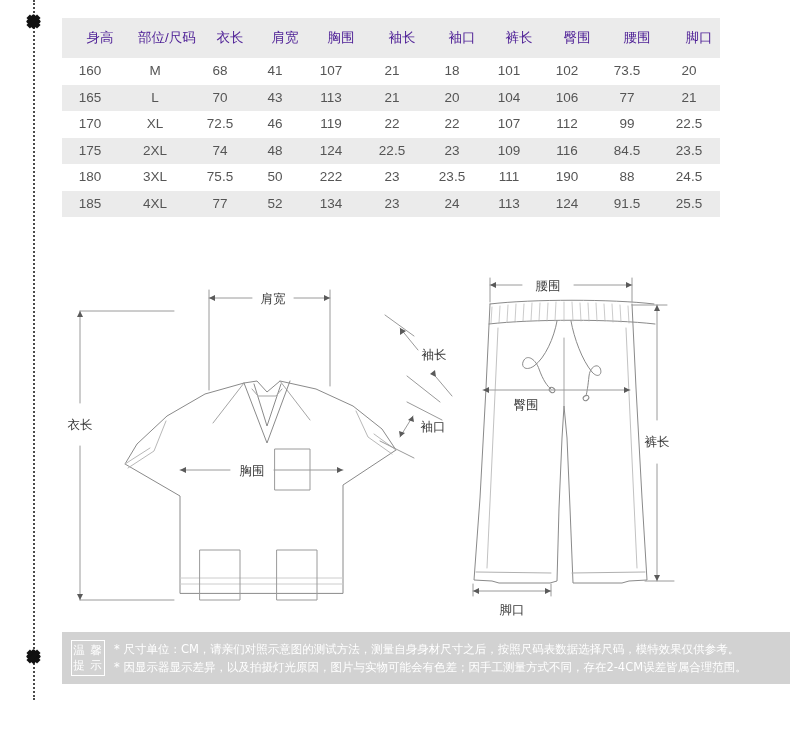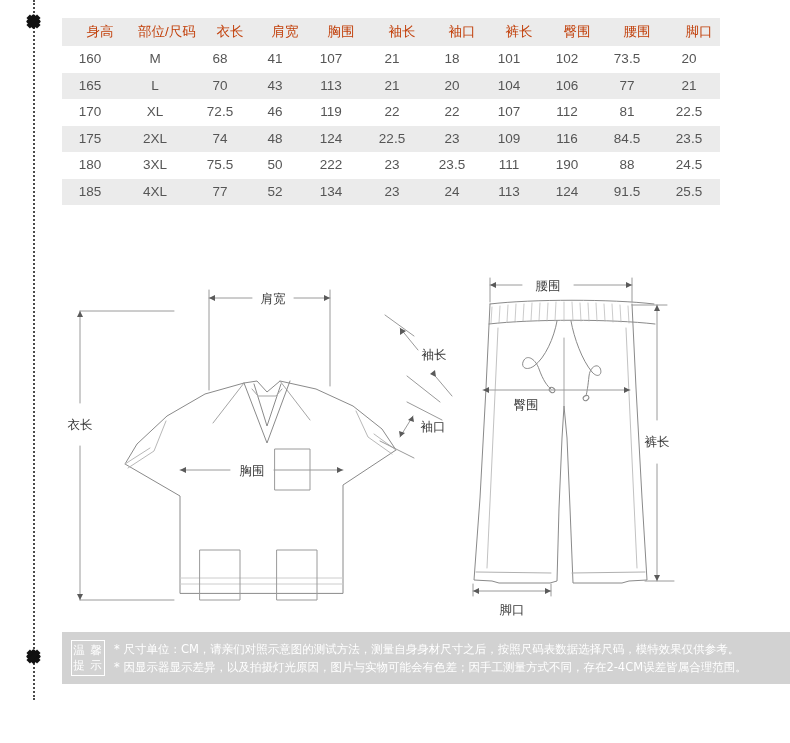--- a/index.html
+++ b/index.html
@@ -55,21 +55,21 @@
     font-size: 13.5px;
     color: #555555;
     font-weight: normal;
     text-align: center;
     padding: 0;
     height: 26.5px;
     line-height: 26.5px;
     white-space: nowrap;
   }
   .size-table thead tr { background: #ebebeb; }
-  .size-table thead th { color: #c2410c; height: 28px; line-height: 28px; padding-left: 20px; }
+  .size-table thead th { color: #4c1d95; height: 40px; line-height: 28px; padding-left: 20px; }
   .size-table tbody tr:nth-child(odd)  { background: #ffffff; }
   .size-table tbody tr:nth-child(even) { background: #ebebeb; }
 
   .c0 { width: 56px; }
   .c1 { width: 74px; }
   .c2 { width: 56px; }
   .c3 { width: 54px; }
   .c4 { width: 58px; }
   .c5 { width: 64px; }
   .c6 { width: 56px; }
@@ -203,21 +203,21 @@
       <tr>
         <td>170</td>
         <td>XL</td>
         <td>72.5</td>
         <td>46</td>
         <td>119</td>
         <td>22</td>
         <td>22</td>
         <td>107</td>
         <td>112</td>
-        <td>81</td>
+        <td>99</td>
         <td>22.5</td>
       </tr>
       <tr>
         <td>175</td>
         <td>2XL</td>
         <td>74</td>
         <td>48</td>
         <td>124</td>
         <td>22.5</td>
         <td>23</td>

